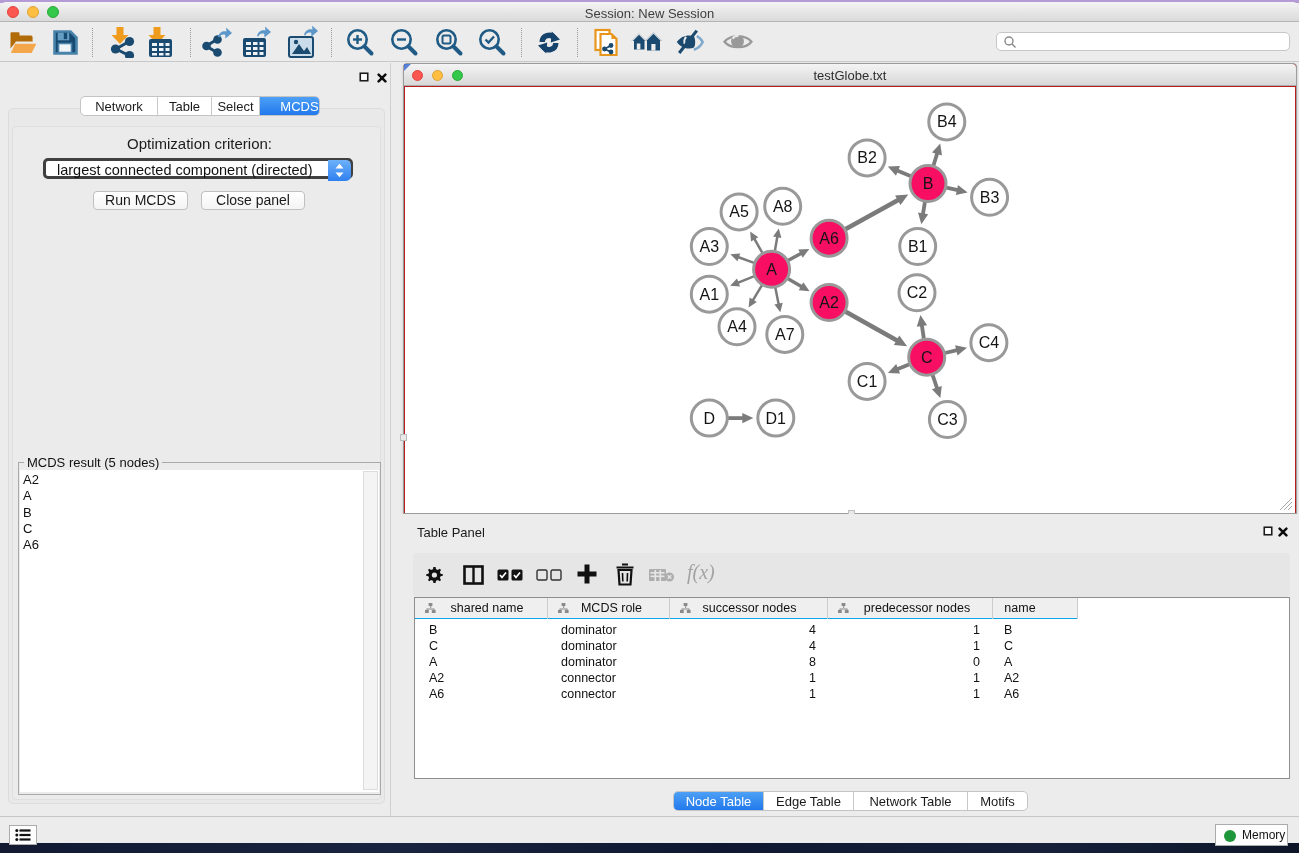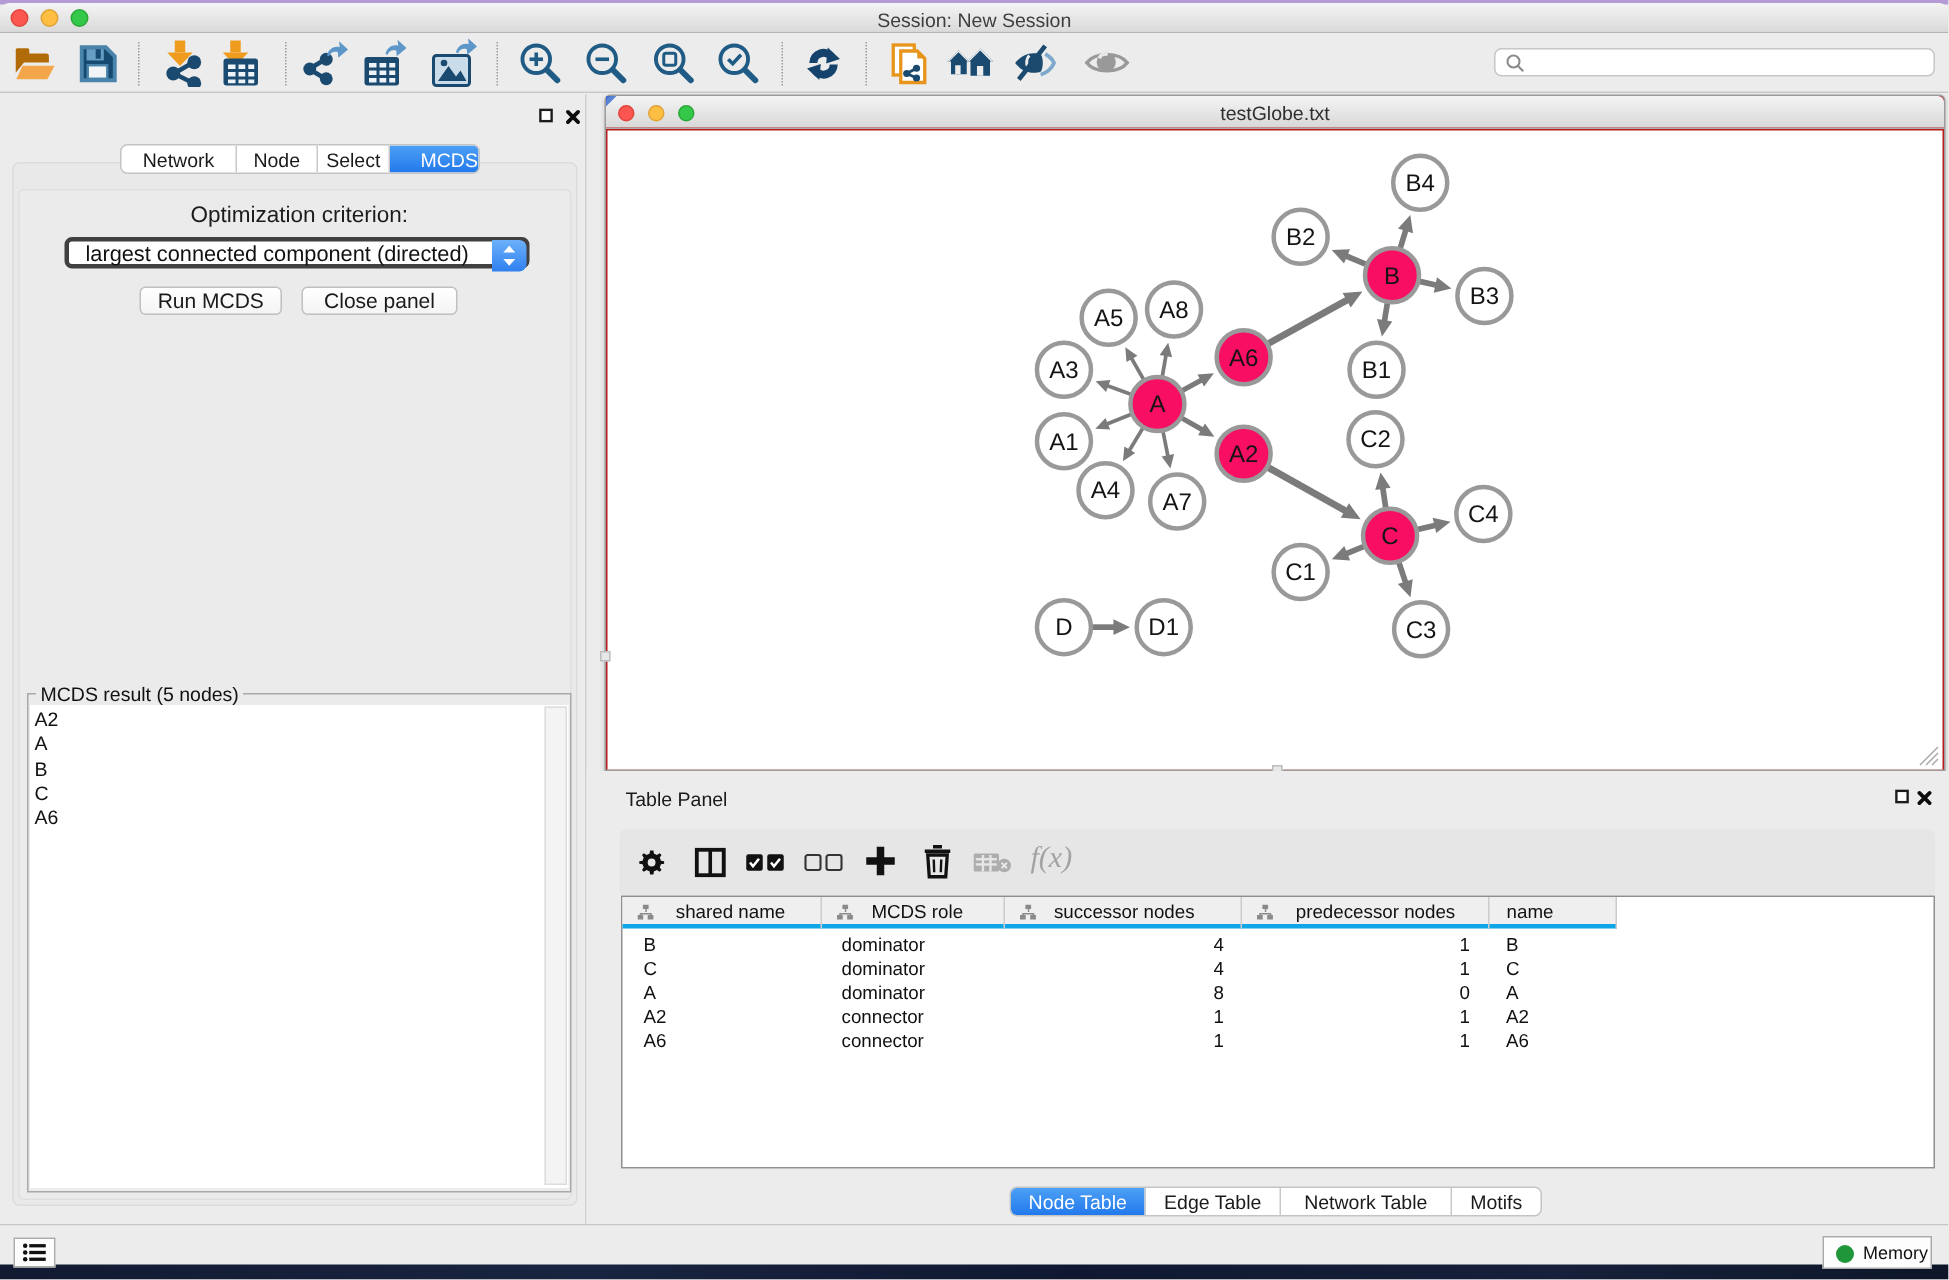--- a/index.html
+++ b/index.html
@@ -42,21 +42,21 @@
 #netwin-tbar .tl1 { left:8px; background:#fc5650; border:0.5px solid #e2443e; }
 #netwin-tbar .tl2 { left:28px; background:#fdbe41; border:0.5px solid #e0a335; }
 #netwin-tbar .tl3 { left:48px; background:#34c84a; border:0.5px solid #2aa838; }
 #netwin-title { position:absolute; left:0; top:4px; width:892px; text-align:center; font-size:13px; color:#2e2e2e; }
 #netcontent { position:absolute; left:1px; top:23px; width:890px; height:426px; background:#fff; }
 .rhandle { position:absolute; width:7px; height:7px; background:#e8e8e8; border:1px solid #bdbdbd; }
 #tpanel { left:391px; top:514px; width:908px; height:302px; background:#ececec; }
 #tpanel-title { left:26px; top:11px; font-size:13px; color:#1a1a1a; }
 #ttoolbar { left:22px; top:39px; width:877px; height:44px; background:#e6e6e6; border-radius:4px; }
 #ttable { left:23px; top:83px; width:876px; height:182px; background:#fff; border:1px solid #8f8f8f; }
-#thead { position:absolute; left:0; top:0; height:21px; background:#efefef; border-bottom:3px solid #0ea5e9; }
+#thead { position:absolute; left:0; top:0; height:21px; background:#efefef; border-bottom:1px solid #0ea5e9; }
 .thcell { position:absolute; top:0; height:21px; border-right:1px solid #cccccc; font-size:12.5px; color:#111; text-align:center; line-height:21px; }
 .trow { position:absolute; font-size:12.5px; color:#111; height:16px; line-height:16px; }
 #btabs { position:absolute; top:277px; height:20px; display:flex; background:#fff; border:1px solid #c4c4c4; border-radius:5px; overflow:hidden; }
 #btabs .seg { font-size:13px; color:#1a1a1a; text-align:center; line-height:19px; border-right:1px solid #c9c9c9; }
 #btabs .seg:last-child { border-right:none; }
 #btabs .sel { background:linear-gradient(#4da0f5,#2279ec); color:#fff; }
 #statusbar { left:0; top:816px; width:1299px; height:19px; background:#ececec; border-top:1px solid #c6c6c6; border-radius:0 0 7px 7px; z-index:5; }
 #listbtn { position:absolute; left:9px; top:8px; width:28px; height:20px; background:#fdfdfd; border:1px solid #ababab; }
 #membtn { position:absolute; left:1215px; top:7px; width:73px; height:22px; background:#fdfdfd; border:1px solid #ababab; font-size:12px; color:#111; }
 #botstrip { left:0; top:843px; width:1299px; height:10px; z-index:1; background:linear-gradient(90deg,#111a31,#192440 30%,#0f1830 55%,#16203a 80%,#0d1628); }
@@ -218,21 +218,21 @@
   <svg class="pic-sq" style="left:359px;top:9px" width="12" height="12" viewBox="0 0 12 12">
       <rect x="1.5" y="1.5" width="9" height="9" fill="#fff" stroke="#1c1c1c" stroke-width="1.9"></rect>
     </svg>
   <svg class="pic-x" style="left:377px;top:10px" width="10" height="10" viewBox="0 0 10 10">
       <path d="M1.6 1.6 L8.4 8.4 M8.4 1.6 L1.6 8.4" stroke="#0c0c0c" stroke-width="2.5" stroke-linecap="round"></path>
     </svg>
   <div class="abs" id="cp-tabpane"></div>
   <div class="abs" id="cp-inner"></div>
   <div class="abs" id="cp-tabs">
     <div class="seg" style="width:77px">Network</div>
-    <div class="seg" style="width:54px">Node</div>
+    <div class="seg" style="width:54px">Table</div>
     <div class="seg" style="width:48px">Select</div>
     <div class="seg sel" style="width:59px">MCDS</div>
   </div>
   <div class="abs" id="optlabel">Optimization criterion:</div>
   <div class="abs" id="dropdown">largest connected component (directed)
     <div id="dd-btn"><svg width="23" height="21" viewBox="0 0 23 21">
           <path d="M7.5 8.4 L11.5 3.8 L15.5 8.4 Z" fill="#fff"></path>
           <path d="M7.5 12.6 L11.5 17.2 L15.5 12.6 Z" fill="#fff"></path>
         </svg></div>
   </div>

